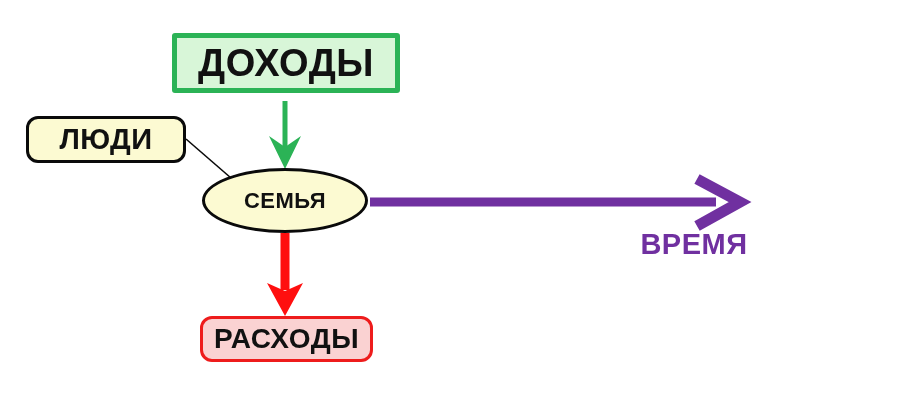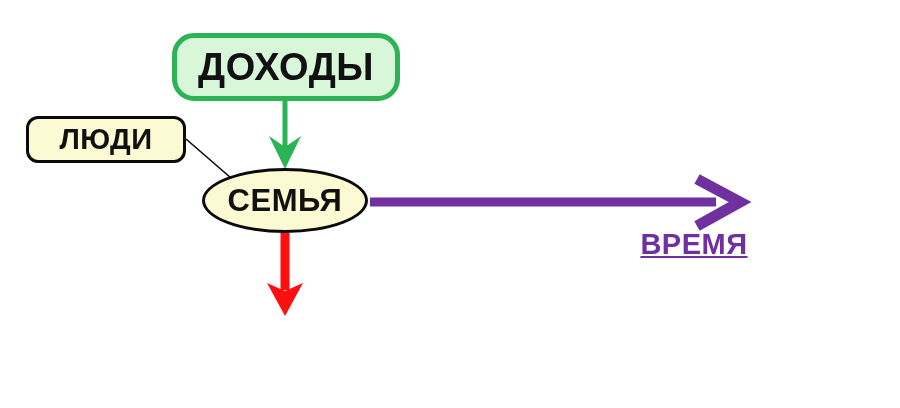--- a/index.html
+++ b/index.html
@@ -30,45 +30,45 @@
     box-sizing: border-box;
     color: #111111;
     font-weight: bold;
     letter-spacing: 0.5px;
     white-space: nowrap;
   }
   .node-income {
     left: 172px;
     top: 33px;
     width: 228px;
-    height: 68px;
+    height: 60px;
     background: #d8f6d8;
     border: 5px solid #2bb356;
-    border-radius: 22px;
+    border-radius: 3px;
     font-size: 38px;
   }
   .node-people {
     left: 26px;
     top: 116px;
     width: 160px;
     height: 47px;
     background: #fcfad2;
     border: 3px solid #0a0a0a;
     border-radius: 12px;
     font-size: 29px;
   }
   .node-family {
     left: 202px;
     top: 168px;
     width: 166px;
     height: 65px;
     background: #fcfad2;
     border: 3.5px solid #0a0a0a;
     border-radius: 50%;
-    font-size: 31px;
+    font-size: 22px;
     align-items: center;
   }
   .node-expenses {
     left: 200px;
     top: 316px;
     width: 173px;
     height: 46px;
     background: #fad2d2;
     border: 3.5px solid #ee1c1c;
     border-radius: 12px;
@@ -78,21 +78,20 @@
     position: absolute;
     left: 614px;
     top: 228px;
     width: 160px;
     text-align: center;
     color: #7030a0;
     font-weight: bold;
     font-size: 29px;
     letter-spacing: 0.5px;
     white-space: nowrap;
-    text-decoration: underline;
   }
   .note-text {
     position: absolute;
     left: 540px;
     top: 324px;
     color: #404040;
     font-size: 29px;
     font-weight: normal;
     letter-spacing: 0.5px;
     white-space: nowrap;
@@ -128,17 +127,20 @@
   </div>
 
   <div class="node node-people">
     <span>ЛЮДИ</span>
   </div>
 
   <div class="node node-family">
     <span>СЕМЬЯ</span>
   </div>
 
+  <div class="node node-expenses">
+    <span>РАСХОДЫ</span>
+  </div>
 
   <div class="time-label">ВРЕМЯ</div>
 
 
 </div>
 
 </body></html>

